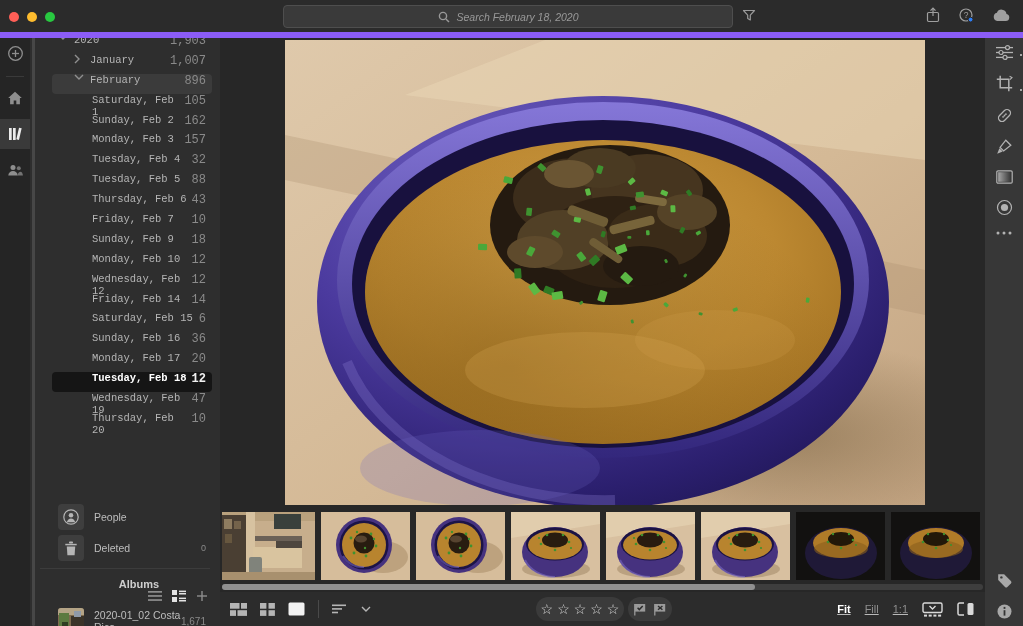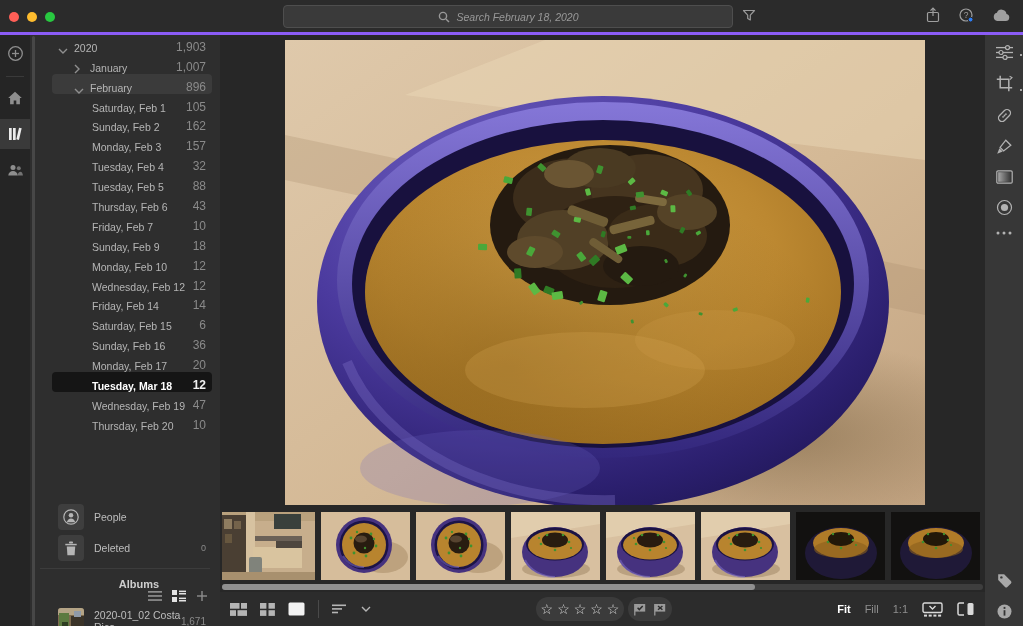--- a/index.html
+++ b/index.html
@@ -1,36 +1,36 @@
 <!DOCTYPE html>
 <html><head>
 <meta charset="utf-8">
 <style>
   html,body{margin:0;padding:0;background:#111;}
   body{width:1023px;height:626px;position:relative;overflow:hidden;
        font-family:"Liberation Sans",sans-serif;-webkit-font-smoothing:antialiased;color:#b9b9b9;}
   .icon svg{display:block}
   
-  .topbar{position:absolute;left:0;top:0;width:1023px;height:32px;background:#2b2b2b;border-bottom:3px solid #8b5cf6;z-index:5;}
+  .topbar{position:absolute;left:0;top:0;width:1023px;height:32px;background:#2b2b2b;border-bottom:6px solid #8b5cf6;z-index:5;}
   .lights{position:absolute;left:9px;top:12px;display:flex;gap:8px;}
   .light{width:10px;height:10px;border-radius:50%;}
   .searchbox{position:absolute;left:283px;top:5px;width:448px;height:21px;background:#3a3a3a;border:1px solid #4e4e4e;border-radius:4px;
              display:flex;align-items:center;justify-content:center;gap:7px;color:#999;font-size:10.5px;font-style:italic;}
   .funnel{position:absolute;left:742px;top:9px;color:#9a9a9a;}
   .topicons{position:absolute;right:12px;top:7px;display:flex;gap:18px;align-items:center;color:#9f9f9f;}
   
   .navrail{position:absolute;left:0;top:32px;width:30px;bottom:0;background:#252525;z-index:4;}
   .navrail .item{width:30px;height:30px;display:flex;align-items:center;justify-content:center;color:#8e8e8e;margin-top:6px;}
   .navrail .item.active{color:#ececec;background:#3a3a3a;}
   .navrail .div{height:1px;background:#3a3a3a;margin:8px 6px 2px 6px;}
   
   .sidebar{position:absolute;left:30px;top:32px;width:190px;bottom:0;background:#2e2e2e;z-index:3;}
   .side-scroll{position:absolute;left:2px;top:4px;width:3px;height:590px;background:#5c5c5c;border-radius:2px;opacity:.55;}
   .tree{position:absolute;left:0;top:2px;right:0;}
-  .trow{display:flex;align-items:flex-end;height:19.9px;margin:0 8px 0 22px;border-radius:4px;font-size:10.5px;color:#b5b5b5;}
+  .trow{display:flex;align-items:flex-start;height:19.9px;margin:0 8px 0 22px;border-radius:4px;font-size:10.5px;color:#b5b5b5;font-family:Liberation Mono, monospace;}
   .trow .chev{width:10px;margin-right:6px;color:#8f8f8f;flex:0 0 auto;}
   .trow.lv0{padding-left:6px}.trow.lv1{padding-left:22px}.trow.lv2{padding-left:40px}
   .trow .cnt{margin-left:auto;padding-right:6px;font-size:12px;color:#8a8a8a;}
   .trow.hl{background:#3b3b3b;}
   .trow.sel{background:#151515;color:#fff;font-weight:bold;}
   .trow.sel .cnt{color:#f0f0f0;font-weight:bold;}
   .srow{position:absolute;left:0;right:0;display:flex;align-items:center;font-size:10.5px;color:#bdbdbd;}
   .sq-ic{width:26px;height:26px;border-radius:4px;background:#3e3e3e;display:flex;align-items:center;justify-content:center;color:#b5b5b5;margin-left:28px;margin-right:10px;flex:0 0 auto;}
   .srow .cnt{margin-left:auto;margin-right:14px;font-size:9px;color:#8a8a8a;}
   .sdiv{position:absolute;left:10px;right:10px;top:536px;height:1px;background:#3c3c3c;}
@@ -52,21 +52,21 @@
   .thumb.sel{box-shadow:0 0 0 1px #111 inset, 0 0 0 3px #fff inset;}
   .hscroll{position:absolute;left:2px;right:2px;top:552px;height:6px;background:#3e3e3e;border-radius:3px;}
   .hscroll .th{position:absolute;left:0;top:0;height:6px;width:533px;background:#8f8f8f;border-radius:3px;}
   
   .toolbar{position:absolute;left:220px;right:38px;bottom:0;height:34px;background:#2c2c2c;z-index:4;}
   .tb-left{position:absolute;left:10px;top:0;height:34px;display:flex;align-items:center;gap:13px;color:#b5b5b5;}
   .tb-left .vdiv{width:1px;height:18px;background:#4a4a4a;}
   .pill{position:absolute;top:5px;height:24px;background:#3b3b3b;border-radius:12px;display:flex;align-items:center;justify-content:center;}
   .pill.stars{left:316px;width:88px;gap:4px;color:#d8d8d8;font-size:14px;line-height:14px;}
   .pill.flags{left:408px;width:44px;gap:6px;color:#9a9a9a;}
-  .tb-right{position:absolute;right:10px;top:0;height:34px;display:flex;align-items:center;gap:14px;}
+  .tb-right{position:absolute;right:10px;top:0;height:34px;display:flex;align-items:center;gap:14px;text-decoration:underline;}
   .zl{font-size:11px;color:#8f8f8f;}
   .zl.on{color:#ffffff;font-weight:bold;}
   .tb-right .ic{color:#d9d9d9;}
   
   .rightrail{position:absolute;right:0;top:32px;width:38px;bottom:0;background:#373737;z-index:4;}
   .rightrail .tools{display:flex;flex-direction:column;align-items:center;padding-top:13px;gap:15px;color:#b2b2b2;}
   .rr-bottom{position:absolute;left:0;right:0;bottom:6px;display:flex;flex-direction:column;align-items:center;gap:14px;color:#a8a8a8;}
   .edge-dots{position:absolute;right:1px;top:22px;display:flex;flex-direction:column;gap:33px;}
   .edge-dots i{width:2px;height:2px;border-radius:50%;background:#cfcfcf;display:block;}
   .star{display:inline-block}
@@ -236,21 +236,21 @@
       </div>
       <div class="trow lv2">
         <span>Sunday, Feb 16</span>
         <span class="cnt">36</span>
       </div>
       <div class="trow lv2">
         <span>Monday, Feb 17</span>
         <span class="cnt">20</span>
       </div>
       <div class="trow lv2 sel">
-        <span>Tuesday, Mar 18</span>
+        <span>Tuesday, Feb 18</span>
         <span class="cnt">12</span>
       </div>
       <div class="trow lv2">
         <span>Wednesday, Feb 19</span>
         <span class="cnt">47</span>
       </div>
       <div class="trow lv2">
         <span>Thursday, Feb 20</span>
         <span class="cnt">10</span>
       </div>

